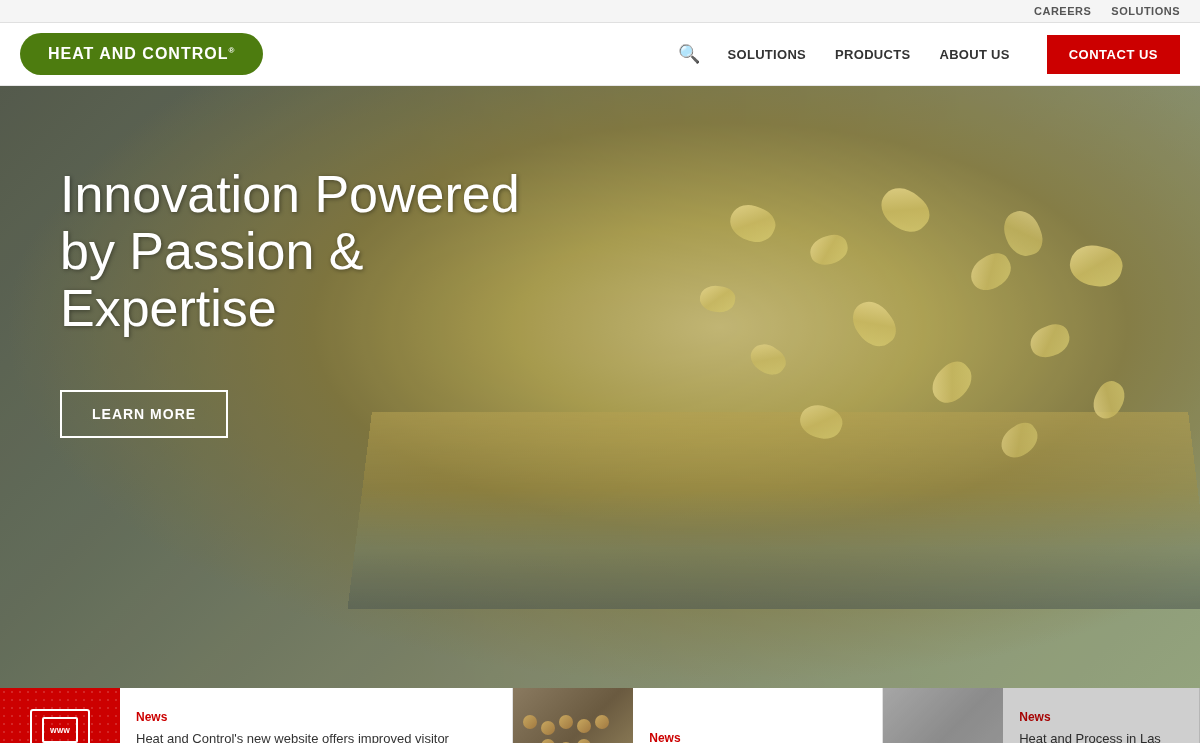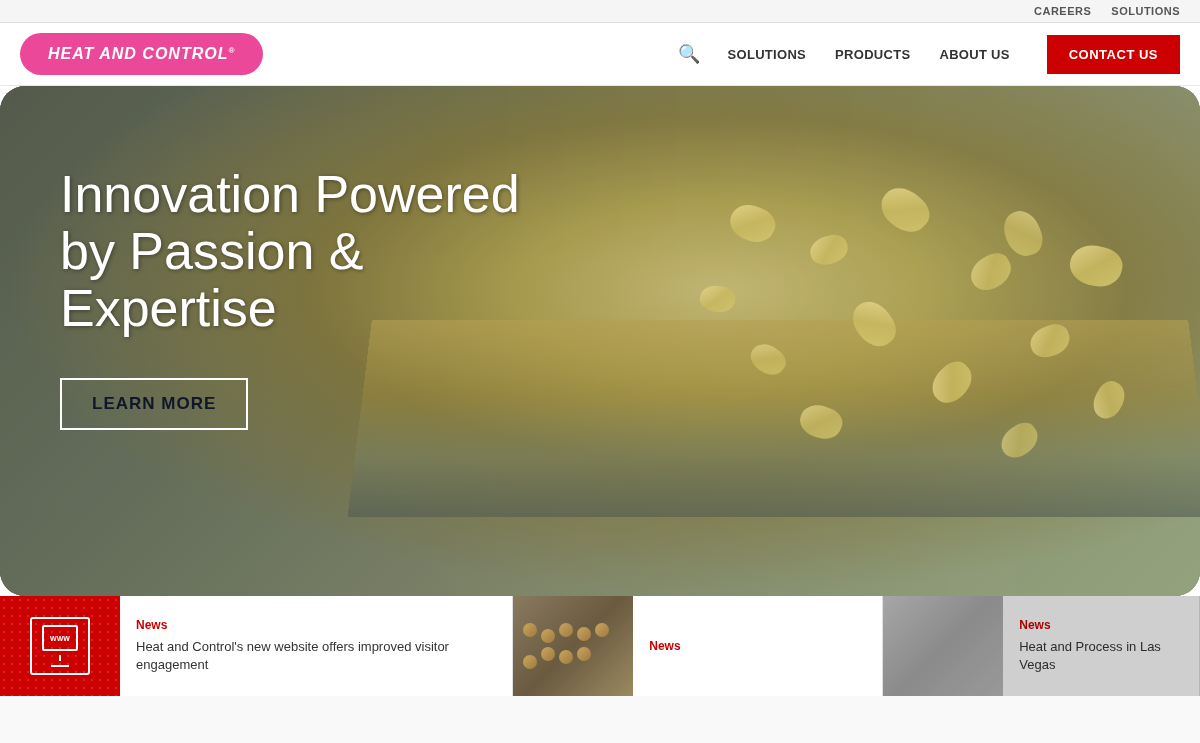--- a/index.html
+++ b/index.html
@@ -31,25 +31,24 @@
       padding: 10px 20px;
       gap: 20px;
       border-bottom: 1px solid #e8e8e8;
     }
 
     
     .logo-container {
       flex-shrink: 0;
     }
     .logo-oval {
-      background: #ec4899;
+      background: #4d7c0f;
       border-radius: 50px;
       padding: 12px 28px;
       display: inline-block;
-      font-style: italic;
     }
     .logo-oval span {
       color: #fff;
       font-size: 16px;
       font-weight: 900;
       letter-spacing: 1px;
       white-space: nowrap;
     }
     .logo-oval .reg {
       font-size: 8px;
@@ -92,24 +91,23 @@
       font-weight: 700;
       letter-spacing: 0.5px;
       text-transform: uppercase;
       margin-left: 20px;
     }
 
     
     .hero {
       position: relative;
       width: 100%;
-      height: 510px;
+      height: 602px;
       overflow: hidden;
       background: #888;
-      border-radius: 25px;
     }
     .hero-bg {
       width: 100%;
       height: 100%;
       background: 
         linear-gradient(to right, rgba(0,0,0,0.55) 35%, rgba(0,0,0,0.1) 80%),
         #7a8a7a;
       position: relative;
     }
     
@@ -158,26 +156,26 @@
       max-width: 480px;
       z-index: 10;
     }
     .hero-title {
       font-size: 52px;
       font-weight: 300;
       line-height: 1.1;
       text-shadow: 1px 1px 4px rgba(0,0,0,0.4);
     }
     .learn-more-btn {
-      margin-top: 40px;
+      margin-top: 52px;
       display: inline-block;
       padding: 14px 30px;
       border: 2px solid #fff;
-      color: #0f172a;
-      font-size: 17px;
+      color: #ffffff;
+      font-size: 14px;
       font-weight: 700;
       letter-spacing: 1px;
       text-transform: uppercase;
       cursor: pointer;
       background: transparent;
     }
 
     
     .whats-new-bar {
       background: #111;

